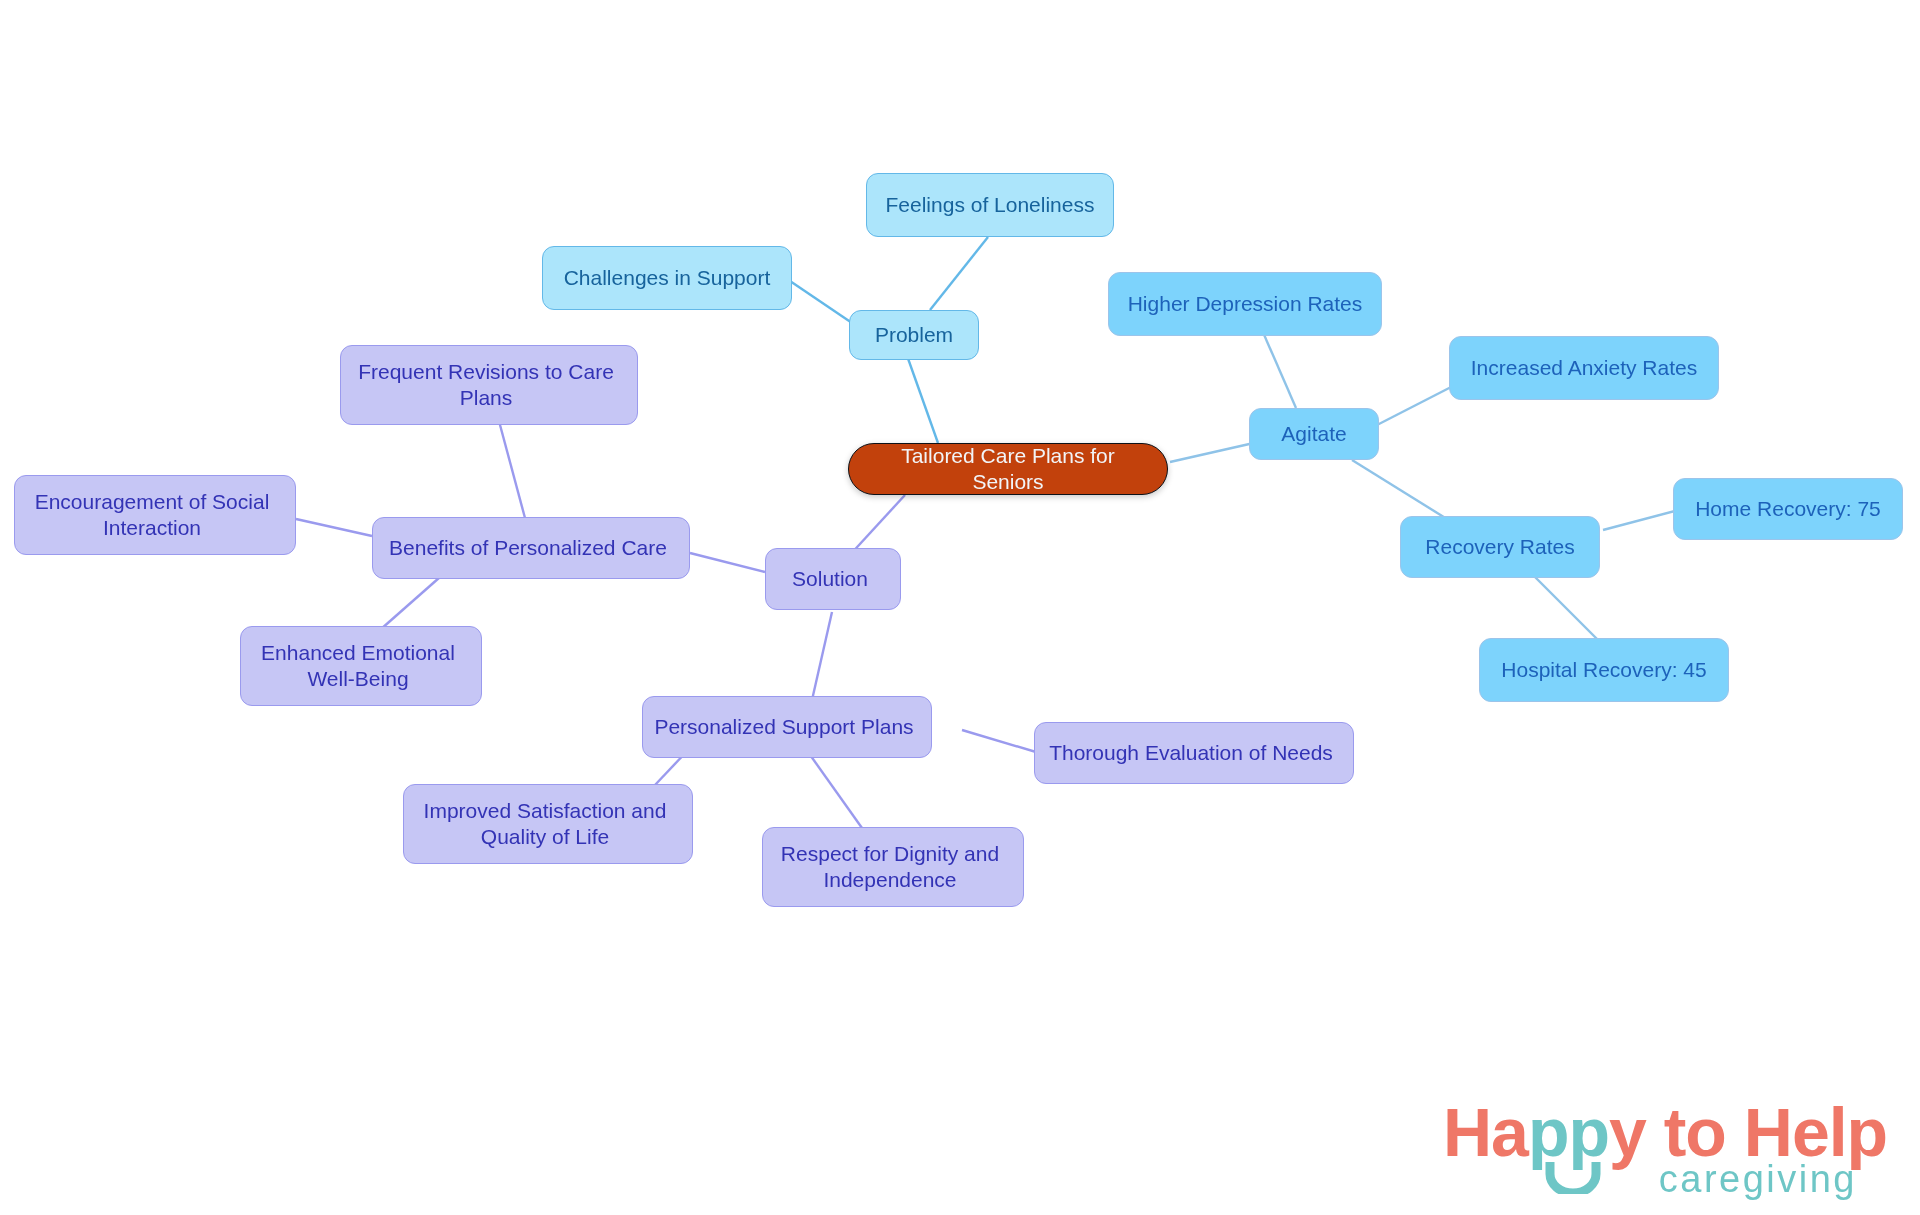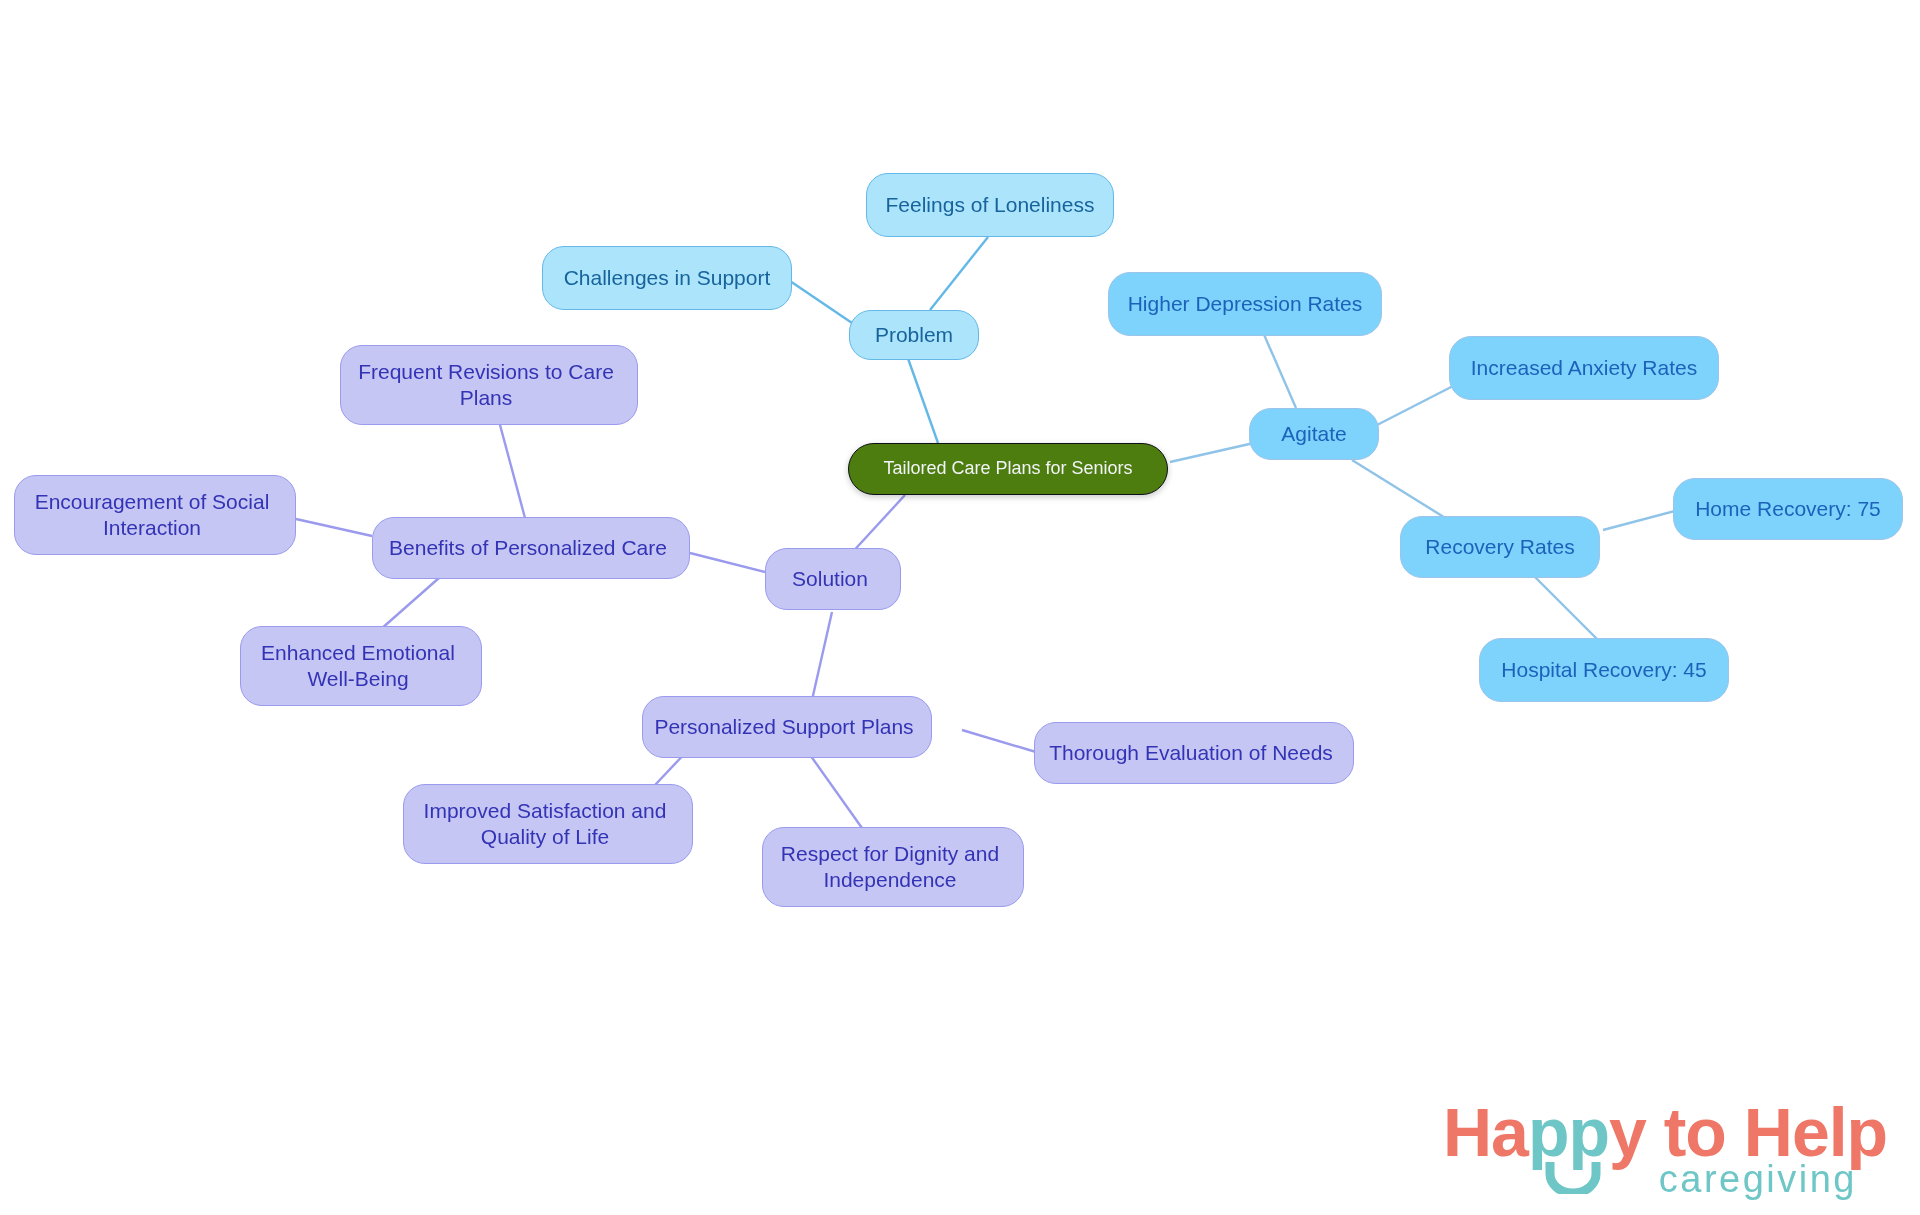--- a/index.html
+++ b/index.html
@@ -30,34 +30,34 @@
     pointer-events: none;
   }
 
   .node {
     position: absolute;
     box-sizing: border-box;
     display: flex;
     align-items: center;
     justify-content: center;
     text-align: center;
-    border-radius: 22px;
+    border-radius: 12px;
     border-style: solid;
     border-width: 1.5px;
     line-height: 1.22;
     padding: 6px 14px;
     white-space: pre-line;
   }
 
   .node.root {
-    background: #4d7c0f;
+    background: #c2410c;
     border-color: #0d1117;
     color: #f2f4f7;
     border-radius: 28px;
-    font-size: 18px;
+    font-size: 21px;
     box-shadow: 0 2px 6px rgba(0,0,0,0.22);
   }
 
   .node.blue-a {
     background: #ace5fb;
     border-color: #63b8e8;
     color: #17639c;
     font-size: 21px;
   }
 

